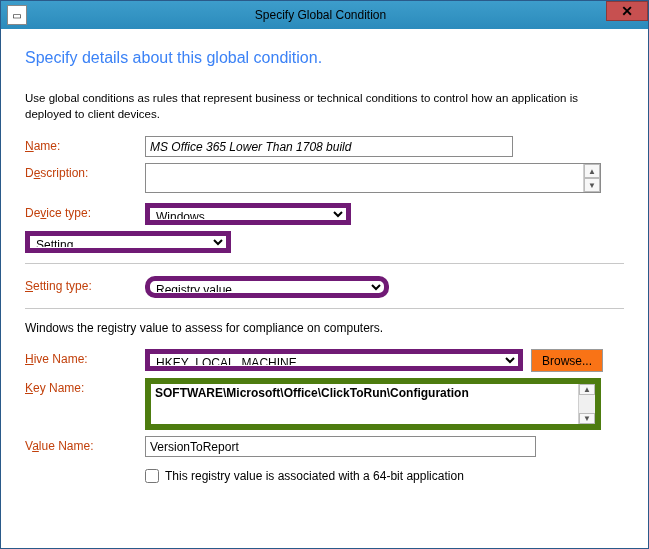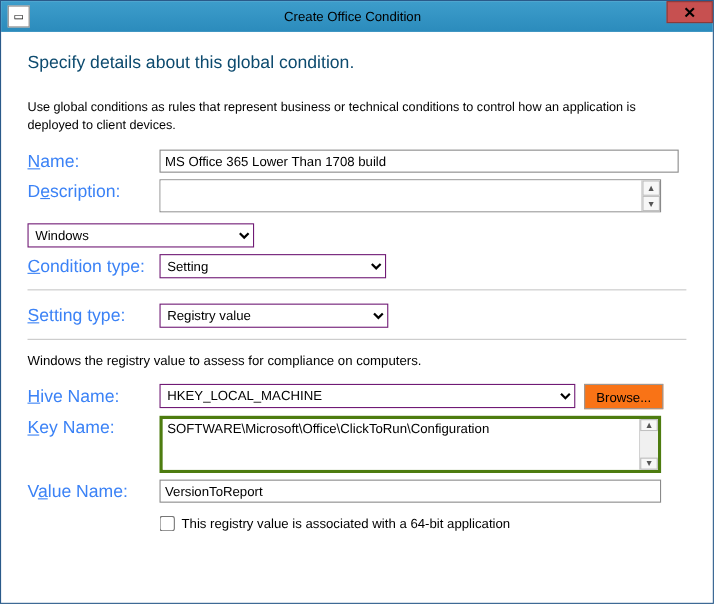--- a/index.html
+++ b/index.html
@@ -48,60 +48,60 @@
     display: flex; align-items: center; justify-content: center;
     border: 1px solid #8a3a3a;
     cursor: pointer;
   }
   .content {
     flex: 1;
     padding: 14px 24px 20px 24px;
     overflow: hidden;
   }
   .heading {
-    color: #0c4a6e;
+    color: #3b82f6;
     font-size: 16px;
     font-weight: 400;
     margin: 6px 0 24px 0;
   }
   .intro {
     font-size: 11.5px;
     color: #000;
     margin-bottom: 14px;
     line-height: 1.35;
   }
   .row {
     display: flex;
     align-items: flex-start;
     margin-bottom: 6px;
   }
   .lbl {
     width: 120px;
     padding-top: 3px;
-    font-size: 16px;
-    color: #3b82f6;
+    font-size: 12px;
+    color: #c2410c;
   }
   .under { text-decoration: underline; }
   .txt {
     font: inherit;
     height: 21px;
     border: 1px solid #8a8a8a;
     padding: 1px 4px;
     background: #fff;
   }
-  .txt.name { width: 472px; }
+  .txt.name { width: 368px; font-style: italic; }
   .sel {
     font: inherit;
     height: 22px;
-    border: 1px solid #701a75;
+    border: 5px solid #701a75;
     background: #fff;
     padding: 1px 2px;
   }
   .sel.dev { width: 206px; }
-  .sel.set { width: 208px; }
+  .sel.set { width: 244px; border-radius: 10px; }
   .sel.hive { width: 378px; }
   .desc-wrap {
     width: 456px; height: 30px;
     border: 1px solid #8a8a8a;
     display: flex;
   }
   .desc-wrap textarea {
     flex: 1; border: none; resize: none;
     font: inherit; padding: 2px 4px; outline: none;
   }
@@ -123,51 +123,52 @@
     border: none;
     border-top: 1px solid #c8c8c8;
     margin: 10px 0 12px 0;
   }
   .subintro {
     font-size: 12px;
     margin: 10px 0 14px 0;
   }
   .keywrap {
     width: 456px; height: 52px;
-    border: 3px solid #4d7c0f;
+    border: 6px solid #4d7c0f;
     display: flex;
+    font-weight: bold;
   }
   .keywrap textarea {
     flex: 1; border: none; resize: none;
     font: inherit; padding: 2px 4px; outline: none;
   }
   .browse {
     height: 23px; width: 72px;
     margin-left: 8px;
     font: inherit;
     background: #f97316;
     border: 1px solid #999;
     cursor: pointer;
   }
   .chkrow {
     margin-left: 120px;
     margin-top: 12px;
     display: flex; align-items: center;
     gap: 6px;
   }
   .chkrow input { width: 14px; height: 14px; margin:0; }
-  .valname { width: 456px; }
+  .valname { width: 391px; }
 </style>
 </head>
 <body>
 
 <div class="window">
   <div class="titlebar">
     <div class="sysicon">▭</div>
-    <div class="title">Create Office Condition</div>
+    <div class="title">Specify Global Condition</div>
     <div class="closebtn">
       <span>✕</span>
     </div>
   </div>
 
   <div class="content">
     <div class="heading">Specify details about this global condition.</div>
     <div class="intro">Use global conditions as rules that represent business or technical conditions to control how an application is deployed to client devices.</div>
 
     <div class="row">
@@ -180,27 +181,27 @@
       <div class="desc-wrap">
         <textarea style=""></textarea>
         <div class="scrollcol">
           <div class="scrollbtn">▲</div>
           <div class="scrollbtn">▼</div>
         </div>
       </div>
     </div>
 
     <div class="row" style="margin-top:10px;">
+      <div class="lbl">De<span class="under">v</span>ice type:</div>
       <select class="sel dev">
         <option>Windows</option>
       </select>
     </div>
 
     <div class="row">
-      <div class="lbl"><span class="under">C</span>ondition type:</div>
       <select class="sel dev">
         <option>Setting</option>
       </select>
     </div>
 
     <hr class="sep">
 
     <div class="row">
       <div class="lbl"><span class="under">S</span>etting type:</div>
       <select class="sel set">

